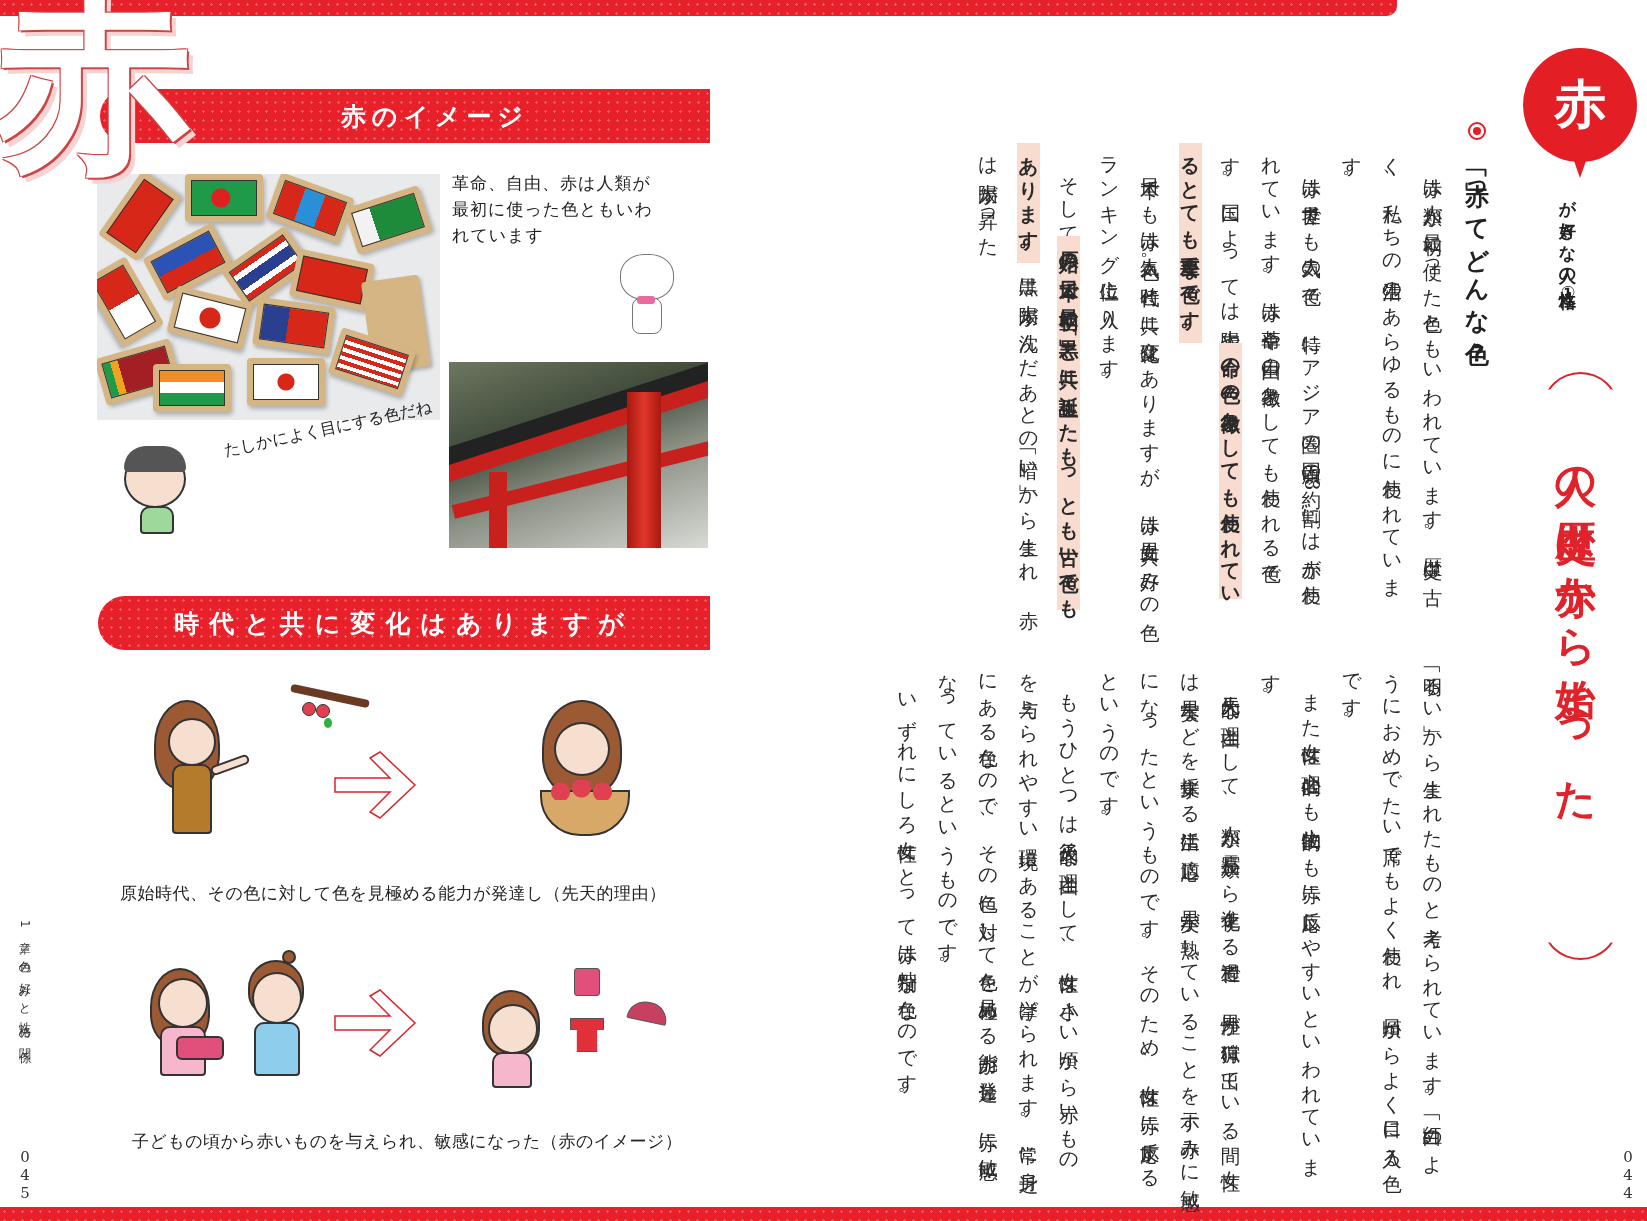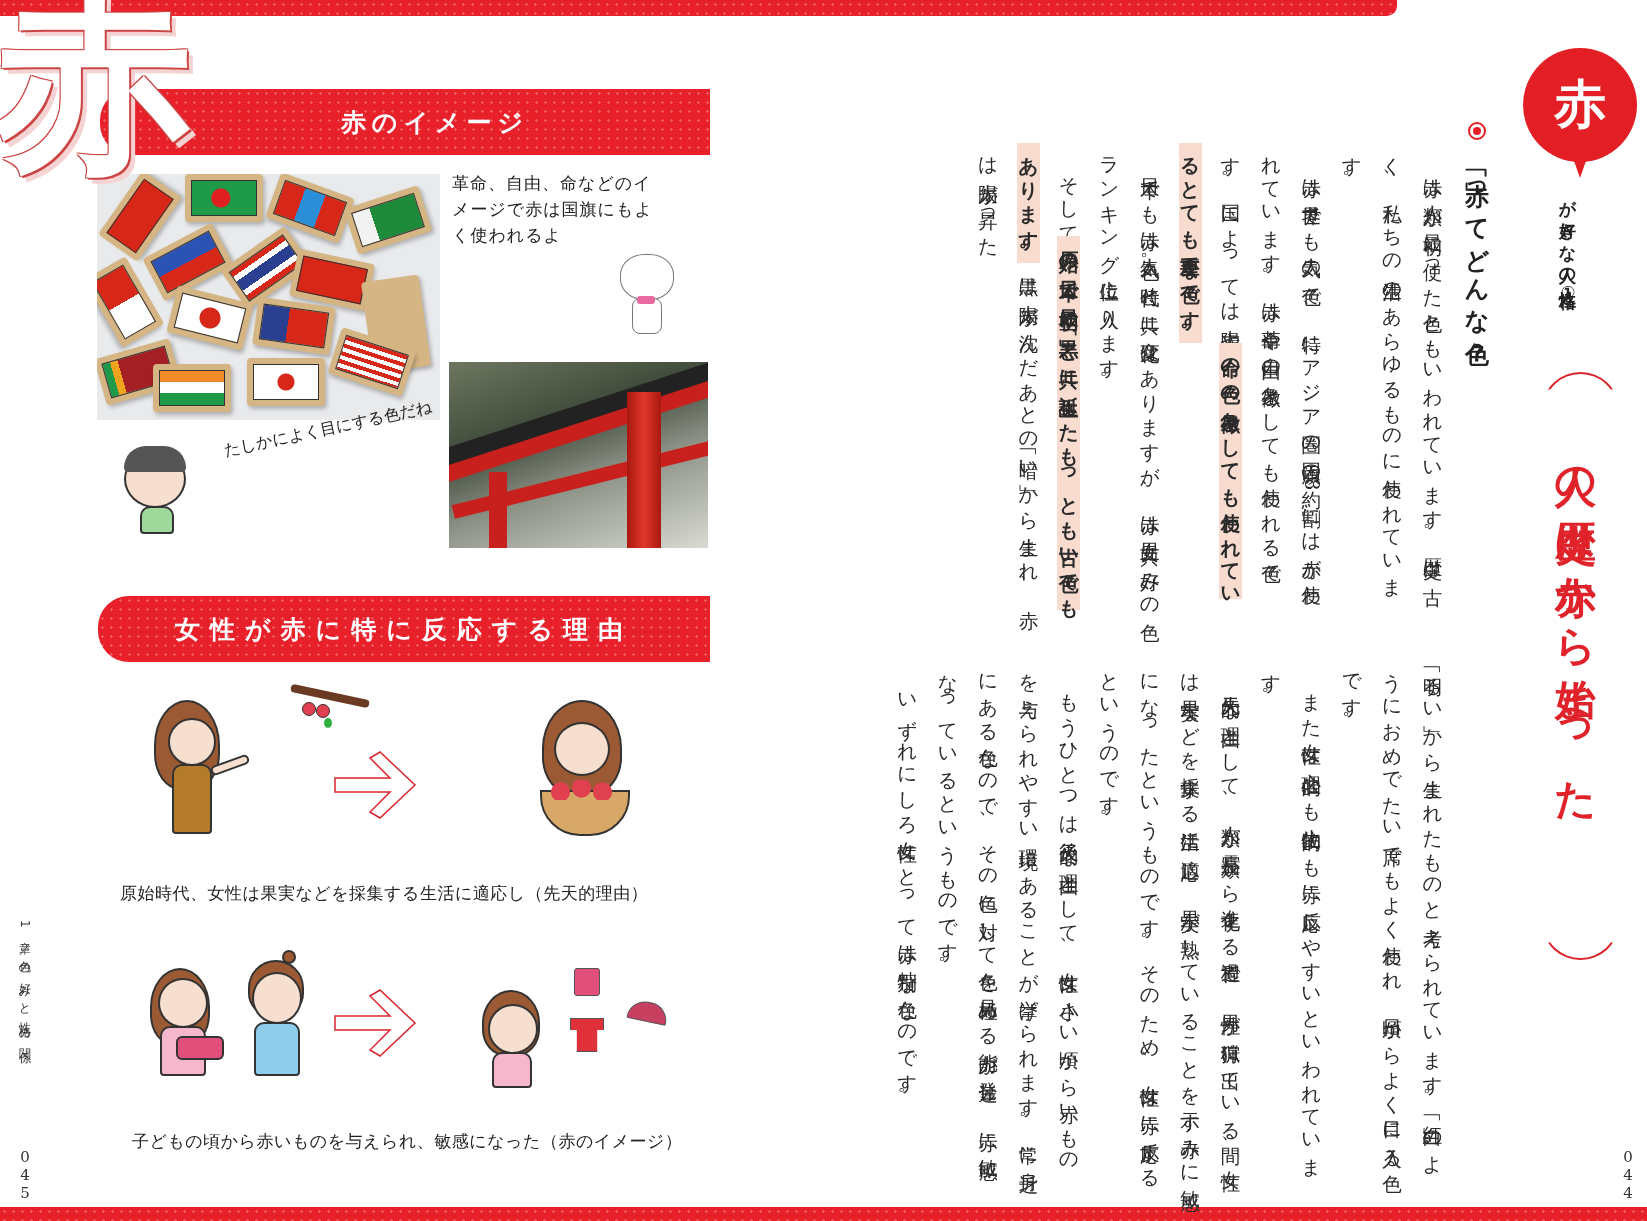--- a/index.html
+++ b/index.html
@@ -19,21 +19,21 @@
   
   .big-kanji {
     position: absolute; left: -8px; top: -20px; font-size: 200px; line-height: 1;
     color: #ffffff; font-weight: bold;
     text-shadow: 2px 2px 0 #c44, -1px -1px 0 #c44, 1px -1px 0 #c44, -1px 1px 0 #c44, 6px 6px 0 #f6d3d3;
     font-family: "DejaVu Sans", sans-serif; z-index: 3;
   }
 
   
   .banner {
-    position: absolute; height: 66px; border-radius: 31px 0 0 31px; color: #fff;
+    position: absolute; height: 54px; border-radius: 31px 0 0 31px; color: #fff;
     display: flex; align-items: center; justify-content: center;
     font-size: 25px; font-weight: bold; letter-spacing: 6px;
   }
   .banner1 { left: 100px; top: 89px; width: 610px; z-index: 2; padding-left: 60px; }
   .banner2 { left: 98px; top: 596px; width: 612px; border-radius: 31px 0 0 31px; letter-spacing: 10px; }
 
   
   .photo { position: absolute; overflow: hidden; }
   .flags-photo { left: 97px; top: 174px; width: 343px; height: 246px; background: #e9eaec; }
   .flag-block {
@@ -167,21 +167,21 @@
       <div class="flag" style="background:linear-gradient(180deg,#f28c28 33%,#fff 33% 66%,#1f9a48 66%);"></div>
     </div>
   <div class="flag-block" style="left:150px;top:184px;">
       <div class="flag" style="background:radial-gradient(circle,#d62718 0 8px,#fff 9px);"></div>
     </div>
   <div class="flag-block" style="left:236px;top:164px;transform:rotate(18deg);">
       <div class="flag" style="background:repeating-linear-gradient(180deg,#d62718 0 4px,#fff 4px 8px);"></div>
     </div>
 </div>
 
-<div class="caption-img caption1">革命、自由、命などのイメージで赤は国旗にもよく使われるよ</div>
+<div class="caption-img caption1">革命、自由、赤は人類が最初に使った色ともいわれています</div>
 
 <div class="char" style="left:612px;top:246px;width:70px;height:90px;">
   <div style="position:absolute;left:8px;top:8px;width:54px;height:46px;border-radius:45%;background:#fff;border:1.5px solid #777;"></div>
   <div style="position:absolute;left:20px;top:52px;width:30px;height:36px;border-radius:8px;background:#fff;border:1.5px solid #777;"></div>
   <div style="position:absolute;left:25px;top:50px;width:18px;height:8px;background:#e86aa0;border-radius:3px;"></div>
 </div>
 
 <div class="photo torii-photo">
   <div class="torii-beam" style="left:-10px;top:40px;width:300px;height:20px;transform:rotate(-18deg);background:#222;"></div>
   <div class="torii-beam" style="left:-10px;top:58px;width:300px;height:16px;transform:rotate(-18deg);"></div>
@@ -191,21 +191,21 @@
 </div>
 
 <div class="char" style="left:118px;top:444px;width:80px;height:90px;">
   <div class="face" style="left:6px;top:6px;width:62px;height:58px;"></div>
   <div style="position:absolute;left:6px;top:2px;width:62px;height:26px;border-radius:30px 30px 6px 6px;background:#555;"></div>
   <div class="body-shape" style="left:22px;top:62px;width:34px;height:28px;background:#9ed89a;"></div>
 </div>
 <div class="caption-img caption-speech">たしかによく目にする色だね</div>
 
 <div class="banner banner2 dotted-red">
-  <span>女性が赤に特に反応する理由</span>
+  <span>時代と共に変化はありますが</span>
 </div>
 
 <div class="char" style="left:150px;top:700px;width:100px;height:140px;">
   <div class="hair" style="left:4px;top:0px;width:66px;height:90px;"></div>
   <div class="face" style="left:18px;top:18px;width:48px;height:48px;"></div>
   <div class="body-shape" style="left:22px;top:64px;width:40px;height:70px;background:#b47c2a;"></div>
   <div style="position:absolute;left:60px;top:60px;width:40px;height:10px;background:#f7dfcf;border:2px solid #333;border-radius:5px;transform:rotate(-20deg);"></div>
 </div>
 <div class="char" style="left:290px;top:688px;width:80px;height:40px;">
   <div style="position:absolute;left:0;top:4px;width:80px;height:8px;background:#6a3a22;transform:rotate(12deg);border-radius:4px;"></div>
@@ -215,21 +215,21 @@
 </div>
 <svg class="arrow-outline" style="left:330px;top:750px;" viewBox="0 0 100 70">
   <path d="M5 28 H60 L40 8 L50 2 L85 35 L50 68 L40 62 L60 42 H5 Z" fill="#fff" stroke="#d9252b" stroke-width="1.5"></path>
 </svg>
 <div class="char" style="left:530px;top:700px;width:110px;height:150px;">
   <div class="hair" style="left:12px;top:0px;width:80px;height:96px;"></div>
   <div class="face" style="left:24px;top:22px;width:56px;height:54px;"></div>
   <div style="position:absolute;left:10px;top:90px;width:90px;height:46px;background:#d8a868;border:2px solid #333;border-radius:0 0 40px 40px;"></div>
   <div style="position:absolute;left:20px;top:80px;width:70px;height:20px;background:radial-gradient(circle at 15% 60%,#e04050 0 9px,transparent 10px),radial-gradient(circle at 45% 40%,#e04050 0 9px,transparent 10px),radial-gradient(circle at 75% 60%,#e04050 0 9px,transparent 10px);"></div>
 </div>
-<div class="caption-bottom cap-b1">原始時代、女性は果実などを採集する生活に適応し（先天的理由）</div>
+<div class="caption-bottom cap-b1">原始時代、その色に対して色を見極める能力が発達し（先天的理由）</div>
 
 <div class="char" style="left:140px;top:960px;width:100px;height:120px;">
   <div class="hair" style="left:10px;top:8px;width:60px;height:78px;"></div>
   <div class="face" style="left:18px;top:18px;width:50px;height:50px;"></div>
   <div class="body-shape" style="left:20px;top:66px;width:46px;height:50px;background:#f6b7cc;"></div>
   <div style="position:absolute;left:36px;top:76px;width:48px;height:24px;background:#e0507a;border:2px solid #333;border-radius:6px;"></div>
 </div>
 <div class="char" style="left:240px;top:950px;width:80px;height:130px;">
   <div style="position:absolute;left:42px;top:0px;width:14px;height:14px;border-radius:50%;background:#9b5a34;border:2px solid #333;"></div>
   <div class="hair" style="left:8px;top:10px;width:56px;height:56px;"></div>

